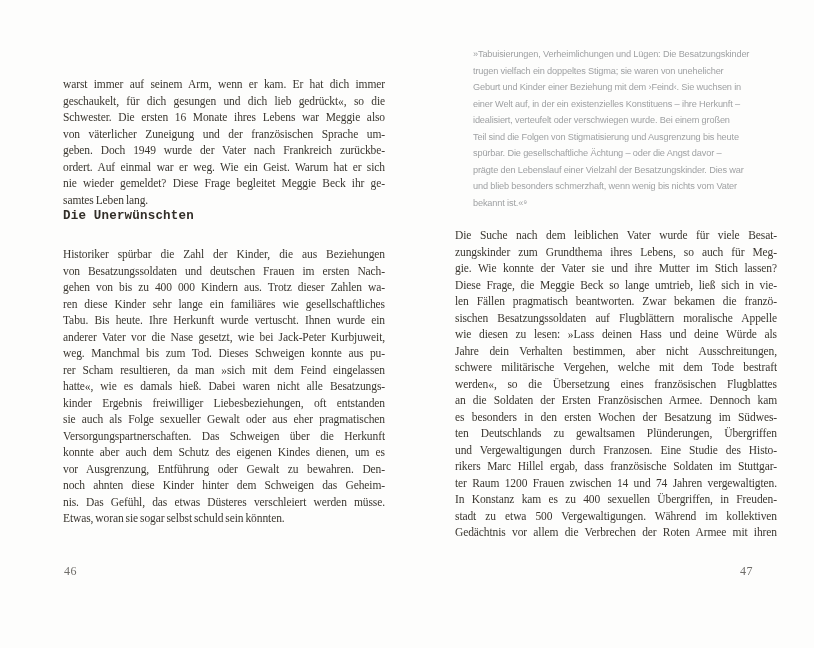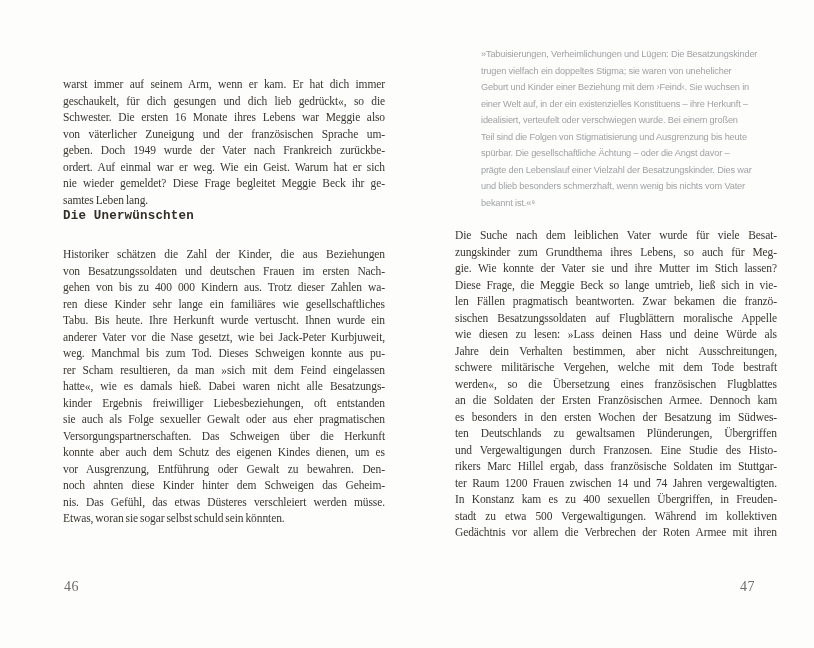--- a/index.html
+++ b/index.html
@@ -59,34 +59,33 @@
   .quote {
     position: absolute;
     left: 473px;
     top: 46px;
     width: 302px;
     color: var(--quote-text);
     font-family: "Liberation Sans", "DejaVu Sans", sans-serif;
     font-size: 9.2px;
     line-height: 16.5px;
     letter-spacing: -0.15px;
-    margin-left: 8px;
   }
   .quote .line {
     height: 16.5px;
     overflow: hidden;
     white-space: nowrap;
     text-align: left;
   }
   
   .pagenum {
     position: absolute;
-    top: 579px;
+    top: 564px;
     color: var(--page-number-text);
-    font-size: 14px;
+    font-size: 12px;
     letter-spacing: 0.5px;
   }
   #pagenum-left { left: 64px; }
   #pagenum-right { left: 740px; }
 </style>
 </head>
 <body>
 
 <main class="spread">
 
@@ -98,21 +97,21 @@
         <div class="line">von väterlicher Zuneigung und der französischen Sprache um-</div>
         <div class="line">geben. Doch 1949 wurde der Vater nach Frankreich zurückbe-</div>
         <div class="line">ordert. Auf einmal war er weg. Wie ein Geist. Warum hat er sich</div>
         <div class="line">nie wieder gemeldet? Diese Frage begleitet Meggie Beck ihr ge-</div>
         <div class="line">samtes Leben lang.</div>
       </div>
 
     <h2 class="heading">Die Unerwünschten</h2>
 
     <div id="para2-left" class="para endshort">
-        <div class="line">Historiker schätzen die Zahl der Kinder, die aus Beziehungen</div>
+        <div class="line">Historiker spürbar die Zahl der Kinder, die aus Beziehungen</div>
         <div class="line">von Besatzungssoldaten und deutschen Frauen im ersten Nach-</div>
         <div class="line">gehen von bis zu 400 000 Kindern aus. Trotz dieser Zahlen wa-</div>
         <div class="line">ren diese Kinder sehr lange ein familiäres wie gesellschaftliches</div>
         <div class="line">Tabu. Bis heute. Ihre Herkunft wurde vertuscht. Ihnen wurde ein</div>
         <div class="line">anderer Vater vor die Nase gesetzt, wie bei Jack-Peter Kurbjuweit,</div>
         <div class="line">weg. Manchmal bis zum Tod. Dieses Schweigen konnte aus pu-</div>
         <div class="line">rer Scham resultieren, da man »sich mit dem Feind eingelassen</div>
         <div class="line">hatte«, wie es damals hieß. Dabei waren nicht alle Besatzungs-</div>
         <div class="line">kinder Ergebnis freiwilliger Liebesbeziehungen, oft entstanden</div>
         <div class="line">sie auch als Folge sexueller Gewalt oder aus eher pragmatischen</div>

